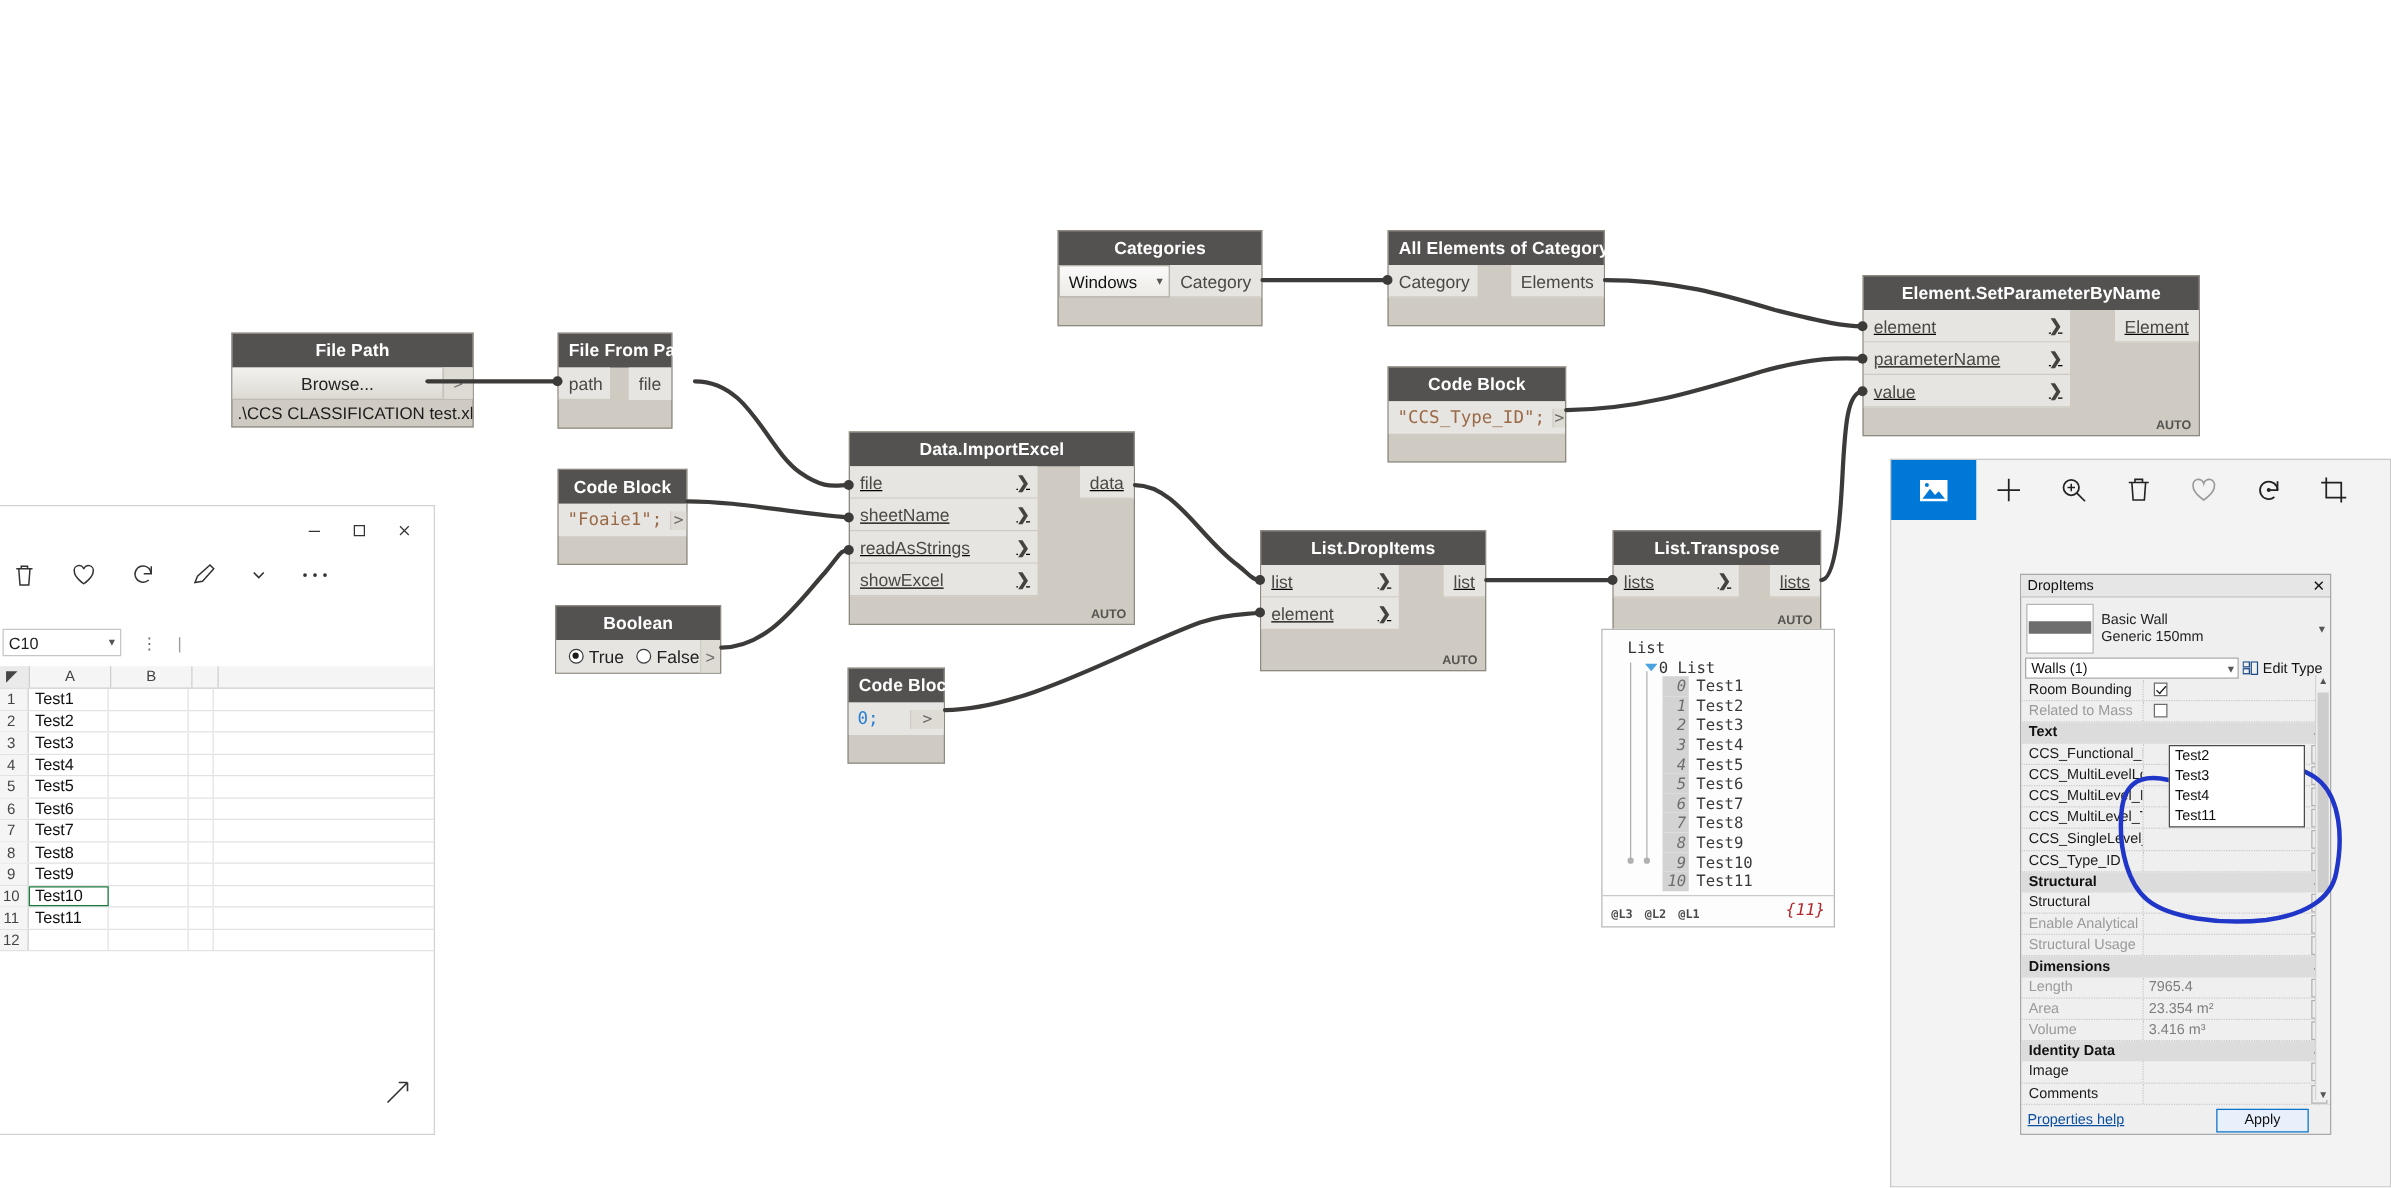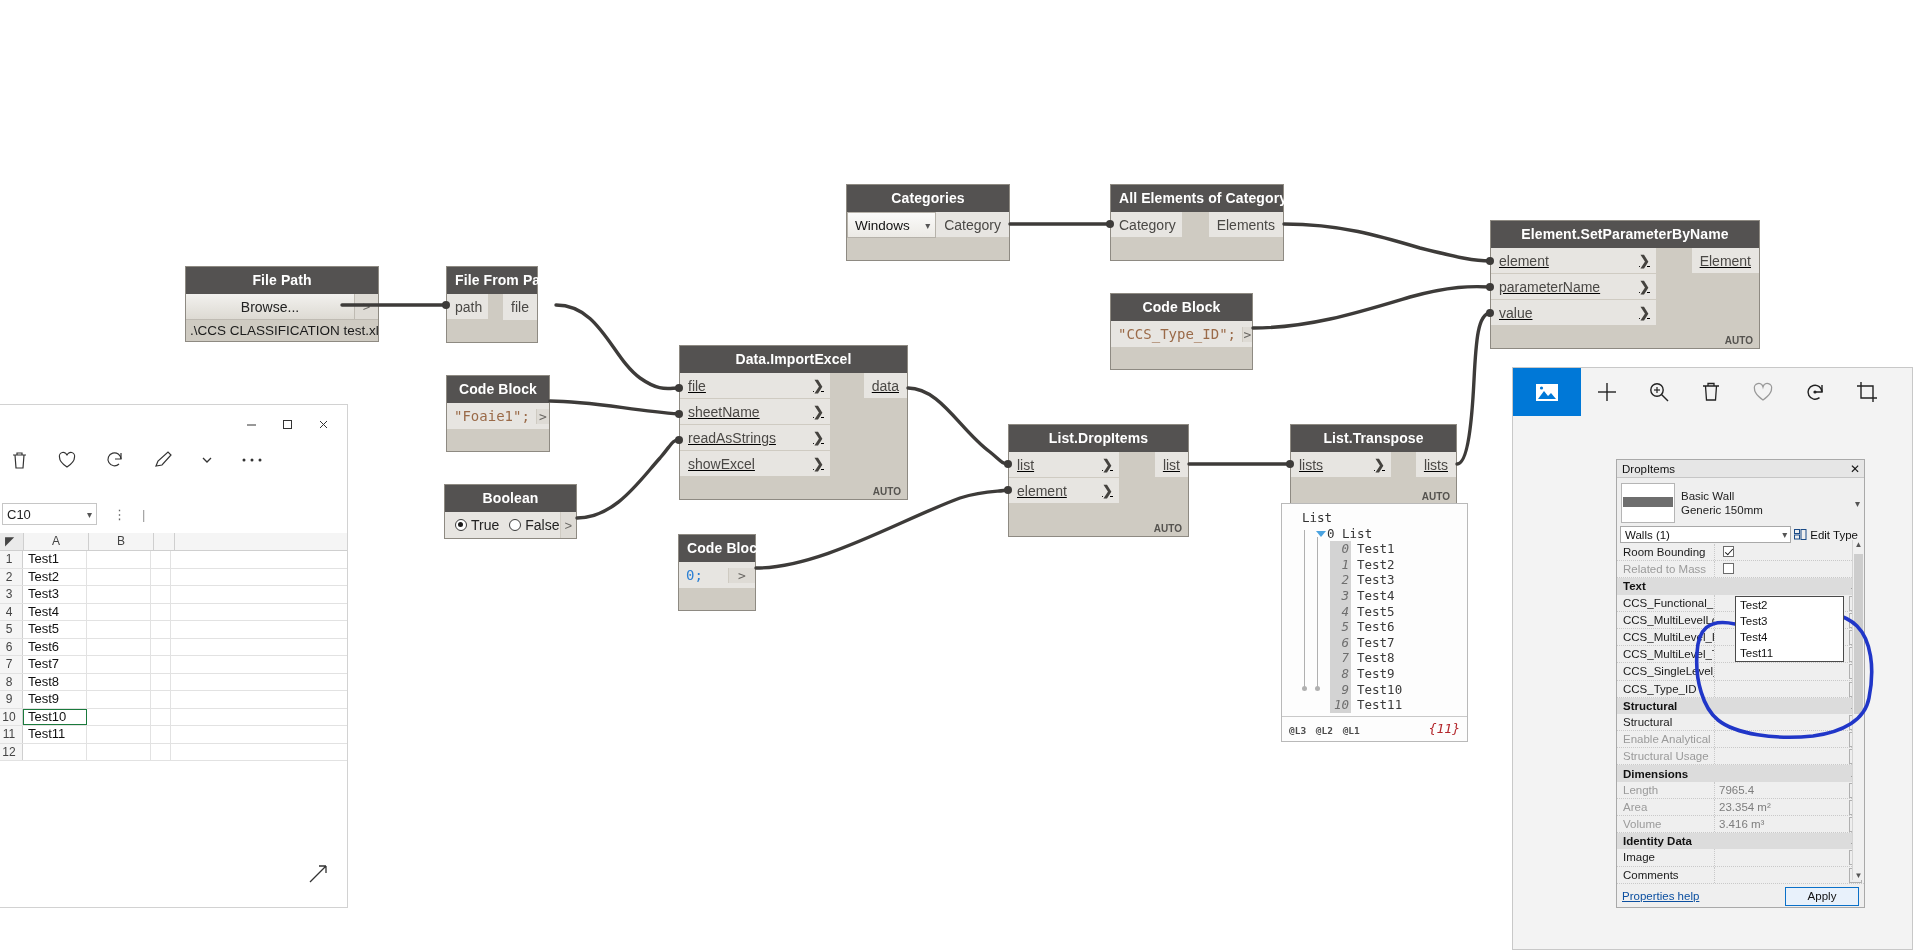--- a/index.html
+++ b/index.html
@@ -726,21 +726,21 @@
     </div>
 
     <div class="dropmenu" style="left:118px;top:136px;width:107px;">
       <div id="dm-list">
           <div class="dm-item">Test2</div>
           <div class="dm-item">Test3</div>
           <div class="dm-item">Test4</div>
           <div class="dm-item">Test11</div>
         </div>
     </div>
-    <div class="rv-foot" style="position:absolute;left:0;right:0;bottom:0;text-align:center;">
+    <div class="rv-foot" style="position:absolute;left:0;right:12px;bottom:0;text-align:center;">
       <span class="phelp">Properties help</span>
       <span class="apply">Apply</span>
     </div>
   </div>
 
   <svg width="401" height="583" style="position:absolute;left:0;top:0;pointer-events:none;">
     <path d="M222 256 C195 250 185 262 184 285 C182 312 190 340 205 352 C222 366 262 372 300 368 C330 364 352 352 356 330 C362 300 358 272 344 258 C330 244 300 240 268 241" stroke="#2036c8" stroke-width="3.6" fill="none" stroke-linecap="round"></path>
     <path d="M268 241 C256 243 246 247 240 252" stroke="#2036c8" stroke-width="3.6" fill="none" stroke-linecap="round"></path>
     <path d="M226 238 L241 252 L226 256" stroke="#2036c8" stroke-width="3.2" fill="none" stroke-linecap="round"></path>
   </svg>

